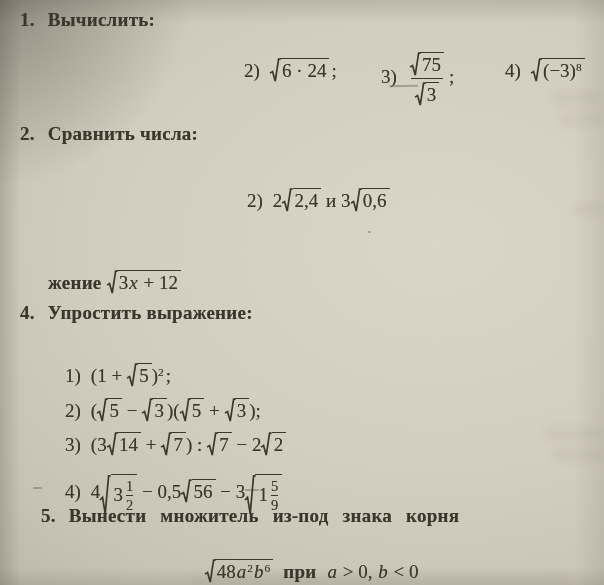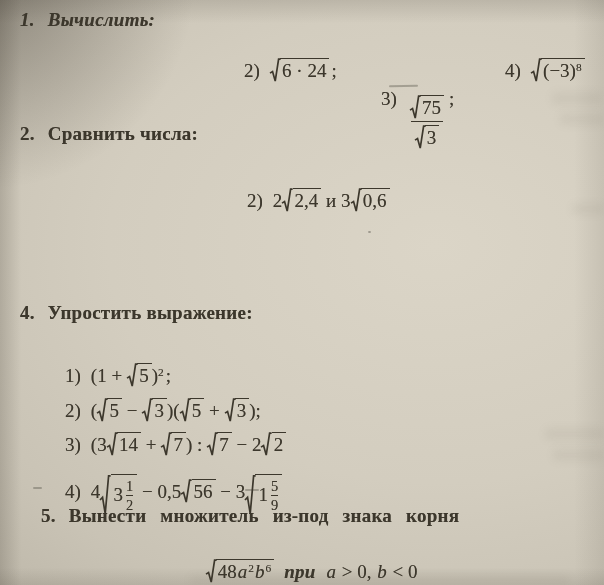--- a/index.html
+++ b/index.html
@@ -28,24 +28,24 @@
   .sqrt>svg{position:absolute;left:0;top:0;height:100%;width:.56em;overflow:visible;}
   .rc{display:inline-block;border-top:1.7px solid currentColor;padding:2px 3px 0 2px;line-height:1.08;white-space:pre;}
   .sqrt.tall{vertical-align:-0.18em;}
   .sqrt.tall .rc{display:inline-flex;align-items:center;padding:3px 4px 2px 3px;}
   
   .frs{display:inline-flex;flex-direction:column;font-size:.76em;line-height:1.12;text-align:center;margin-left:3px;}
   .frs .den{border-top:1.4px solid currentColor;padding-top:1px;}
   .frs .num{padding-bottom:1px;}
   
   .bigfrac{display:inline-flex;flex-direction:column;align-items:center;vertical-align:middle;text-align:center;}
-  .bigfrac .bnum{padding:0 3px 2px;margin-top:43px;}
+  .bigfrac .bnum{padding:0 3px 2px;}
   .bigfrac .bden{border-top:1.7px solid currentColor;padding:3px 4px 0;display:flex;justify-content:center;}
   .tail{margin-left:2px;}
-  .sp{margin:0 10px;font-style:italic;}
+  .sp{margin:0 10px;}
   .jtext{word-spacing:9px;}
   .wtitle{word-spacing:9px;}
   .pencil{position:absolute;background:rgba(82,78,68,.38);height:1.6px;border-radius:1px;}
   .dot{position:absolute;background:rgba(82,78,68,.45);width:3px;height:2px;border-radius:50%;}
   .smudge{position:absolute;background:rgba(108,102,88,.6);filter:blur(4px);border-radius:3px;opacity:.14;}
 </style>
 </head>
 <body>
 
 <div class="page">
@@ -55,21 +55,21 @@
   <div class="smudge" style="left:572px;top:204px;width:32px;height:10px;"></div>
   <div class="smudge" style="left:545px;top:428px;width:59px;height:12px;"></div>
   <div class="smudge" style="left:553px;top:449px;width:51px;height:12px;"></div>
   <div class="smudge" style="left:190px;top:576px;width:380px;height:8px;"></div>
 
   <div class="pencil" style="left:389px;top:85px;width:29px;transform:rotate(-1deg);"></div>
   <div class="dot" style="left:368px;top:231px;"></div>
   <div class="pencil" style="left:33px;top:487px;width:9px;"></div>
   <div class="pencil" style="left:245px;top:489px;width:14px;"></div>
 
-  <div class="abs bold" style="left:20px;top:9px;font-style:italic;"><span class="hnum">1.</span><span>Вычислить:</span></div>
+  <div class="abs bold" style="left:20px;top:9px;"><span class="hnum">1.</span><span>Вычислить:</span></div>
 
 
   <div class="abs math" style="left:225px;top:36px;">
     <span class="lbl">2)</span><span class="sqrt"><svg viewBox="0 0 10 20" preserveAspectRatio="none">
           <path d="M0 12.6 L2.4 11.3 L4.9 19.2 L8.1 0.9 L10 0.9" fill="none" stroke="currentColor" stroke-width="1.7" vector-effect="non-scaling-stroke"></path>
         </svg><span class="rc">6 · 24</span></span><span class="tail">;</span>
   </div>
 
   <div class="abs math" style="left:362px;top:30px;">
     <span class="lbl">3)</span><span class="bigfrac"><span class="bnum"><span class="sqrt"><svg viewBox="0 0 10 20" preserveAspectRatio="none">
@@ -90,20 +90,23 @@
 
   <div class="abs math" style="left:228px;top:166px;">
     <span class="lbl">2)</span><span>2</span><span class="sqrt"><svg viewBox="0 0 10 20" preserveAspectRatio="none">
           <path d="M0 12.6 L2.4 11.3 L4.9 19.2 L8.1 0.9 L10 0.9" fill="none" stroke="currentColor" stroke-width="1.7" vector-effect="non-scaling-stroke"></path>
         </svg><span class="rc">2,4</span></span><span> и </span><span>3</span><span class="sqrt"><svg viewBox="0 0 10 20" preserveAspectRatio="none">
           <path d="M0 12.6 L2.4 11.3 L4.9 19.2 L8.1 0.9 L10 0.9" fill="none" stroke="currentColor" stroke-width="1.7" vector-effect="non-scaling-stroke"></path>
         </svg><span class="rc">0,6</span></span>
   </div>
 
 
+  <div class="abs bold" style="left:48px;top:270px;"><span>жение </span><span class="math"><span class="sqrt"><svg viewBox="0 0 10 20" preserveAspectRatio="none">
+            <path d="M0 12.6 L2.4 11.3 L4.9 19.2 L8.1 0.9 L10 0.9" fill="none" stroke="currentColor" stroke-width="1.7" vector-effect="non-scaling-stroke"></path>
+          </svg><span class="rc"><span>3</span><span class="v">x</span><span> + 12</span></span></span></span></div>
 
   <div class="abs bold" style="left:20px;top:302px;"><span class="hnum">4.</span><span>Упростить выражение:</span></div>
 
   <div class="abs math" style="left:46px;top:341px;">
     <span class="lbl">1)</span><span>(1 + </span><span class="sqrt"><svg viewBox="0 0 10 20" preserveAspectRatio="none">
           <path d="M0 12.6 L2.4 11.3 L4.9 19.2 L8.1 0.9 L10 0.9" fill="none" stroke="currentColor" stroke-width="1.7" vector-effect="non-scaling-stroke"></path>
         </svg><span class="rc">5</span></span><span>)</span><sup class="e">2</sup><span class="tail">;</span>
   </div>
 
   <div class="abs math" style="left:46px;top:376px;">

